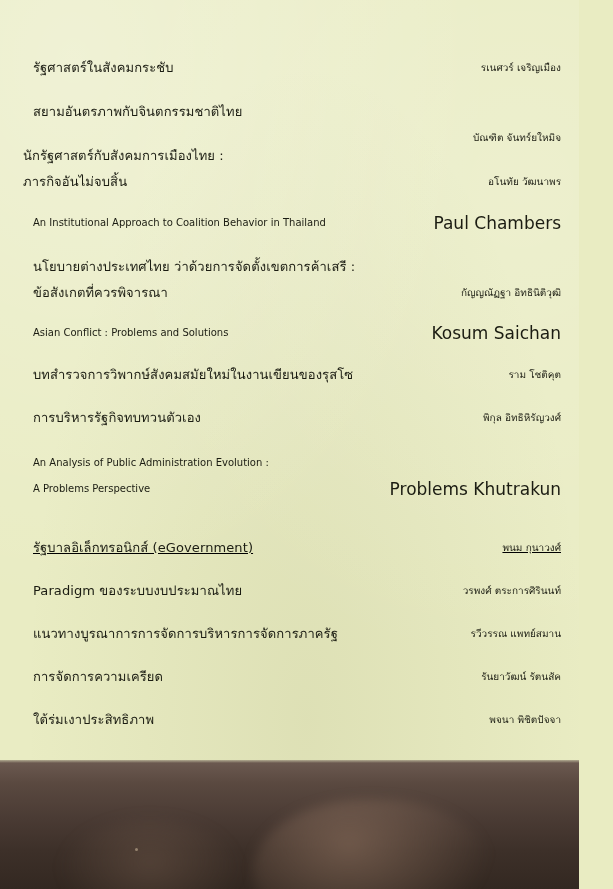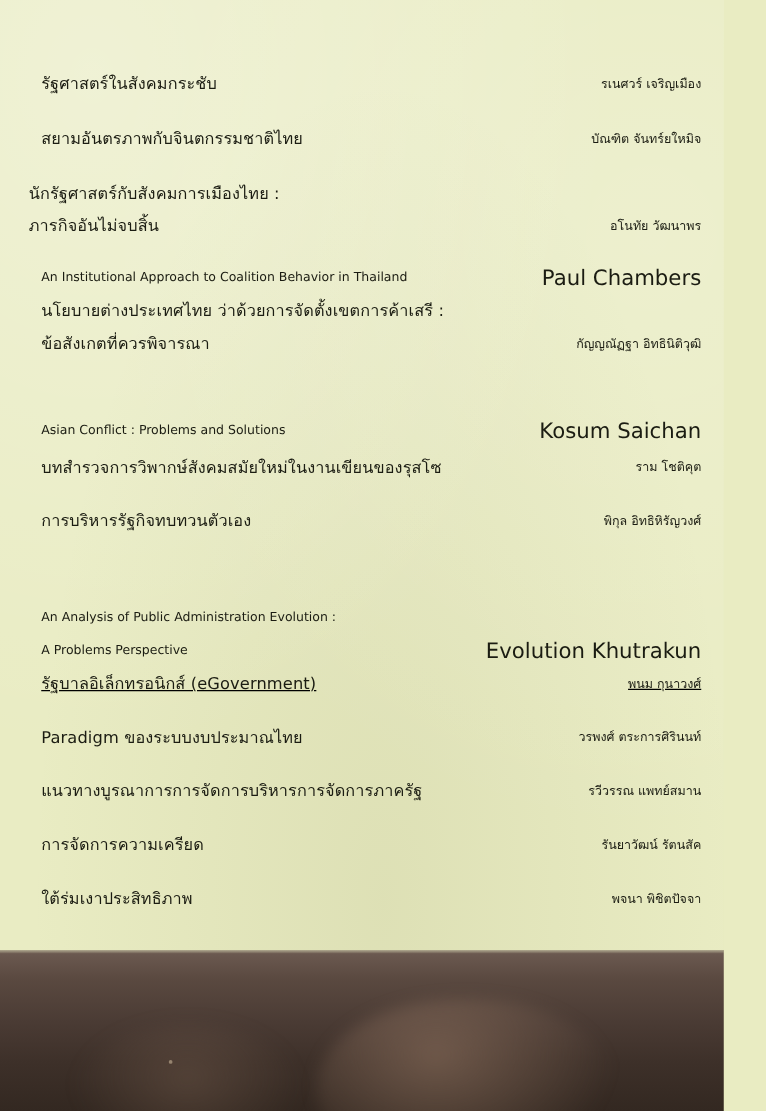--- a/index.html
+++ b/index.html
@@ -133,21 +133,21 @@
 
   <div class="toc">
 
     <div class="entry" style="top:55px;position:absolute;width:613px;">
       <div class="title-block">
         <div class="line thai">รัฐศาสตร์ในสังคมกระชับ</div>
       </div>
       <div class="author thai">รเนศวร์ เจริญเมือง</div>
     </div>
 
-    <div class="entry" style="top:99px;position:absolute;width:613px;">
+    <div class="entry" style="top:99px;position:absolute;width:613px;flex-direction:column;">
       <div class="title-block">
         <div class="line thai">สยามอันตรภาพกับจินตกรรมชาติไทย</div>
       </div>
       <div class="author thai">บัณฑิต จันทร์ยใหมิจ</div>
     </div>
 
     <div class="entry" style="top:143px;position:absolute;width:613px;padding-left:23px;">
       <div class="title-block">
         <div class="line thai">นักรัฐศาสตร์กับสังคมการเมืองไทย :</div>
         <div class="line thai">ภารกิจอันไม่จบสิ้น</div>
@@ -155,55 +155,55 @@
       <div class="author thai">อโนทัย วัฒนาพร</div>
     </div>
 
     <div class="entry" style="top:210px;position:absolute;width:613px;">
       <div class="title-block">
         <div class="line">An Institutional Approach to Coalition Behavior in Thailand</div>
       </div>
       <div class="author">Paul Chambers</div>
     </div>
 
-    <div class="entry" style="top:237px;position:absolute;width:613px;">
+    <div class="entry" style="top:254px;position:absolute;width:613px;">
       <div class="title-block">
         <div class="line thai">นโยบายต่างประเทศไทย ว่าด้วยการจัดตั้งเขตการค้าเสรี :</div>
         <div class="line thai">ข้อสังเกตที่ควรพิจารณา</div>
       </div>
       <div class="author thai">กัญญณัฏฐา อิทธินิติวุฒิ</div>
     </div>
 
-    <div class="entry" style="top:332px;position:absolute;width:613px;">
+    <div class="entry" style="top:320px;position:absolute;width:613px;">
       <div class="title-block">
         <div class="line">Asian Conflict : Problems and Solutions</div>
       </div>
       <div class="author">Kosum Saichan</div>
     </div>
 
     <div class="entry" style="top:362px;position:absolute;width:613px;">
       <div class="title-block">
         <div class="line thai">บทสำรวจการวิพากษ์สังคมสมัยใหม่ในงานเขียนของรุสโซ</div>
       </div>
       <div class="author thai">ราม โชติคุต</div>
     </div>
 
     <div class="entry" style="top:405px;position:absolute;width:613px;">
       <div class="title-block">
         <div class="line thai">การบริหารรัฐกิจทบทวนตัวเอง</div>
       </div>
       <div class="author thai">พิกุล อิทธิหิรัญวงศ์</div>
     </div>
 
-    <div class="entry" style="top:450px;position:absolute;width:613px;margin-top:32px;">
+    <div class="entry" style="top:450px;position:absolute;width:613px;">
       <div class="title-block">
         <div class="line">An Analysis of Public Administration Evolution :</div>
         <div class="line">A Problems Perspective</div>
       </div>
-      <div class="author">Evolution Khutrakun</div>
+      <div class="author">Problems Khutrakun</div>
     </div>
 
     <div class="entry" style="top:535px;position:absolute;width:613px;text-decoration:underline;">
       <div class="title-block">
         <div class="line thai">รัฐบาลอิเล็กทรอนิกส์ (eGovernment)</div>
       </div>
       <div class="author thai">พนม กุนาวงศ์</div>
     </div>
 
     <div class="entry" style="top:578px;position:absolute;width:613px;">

